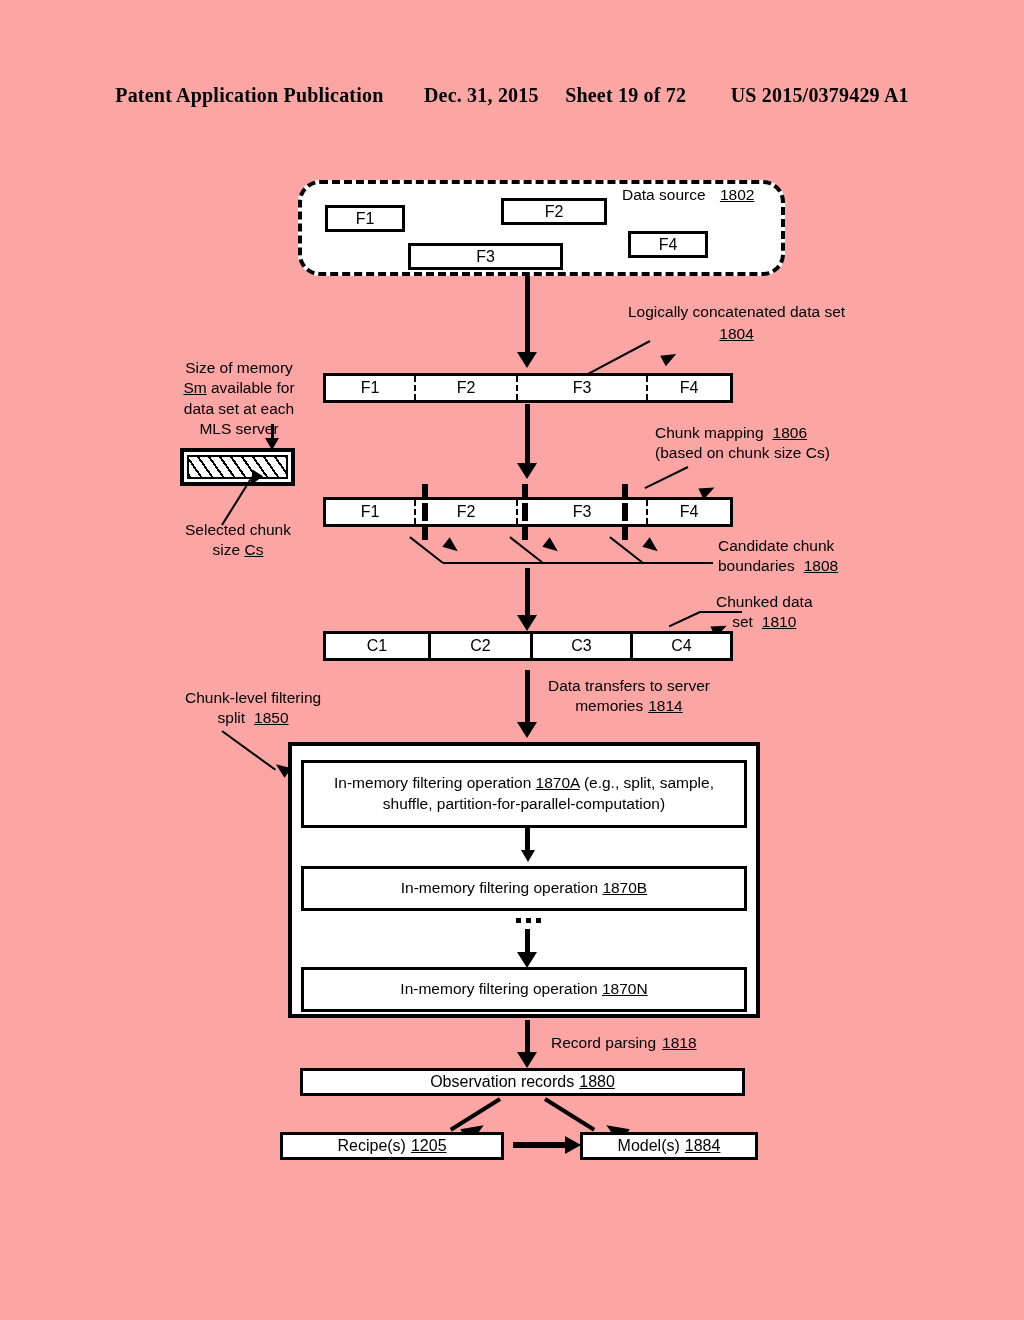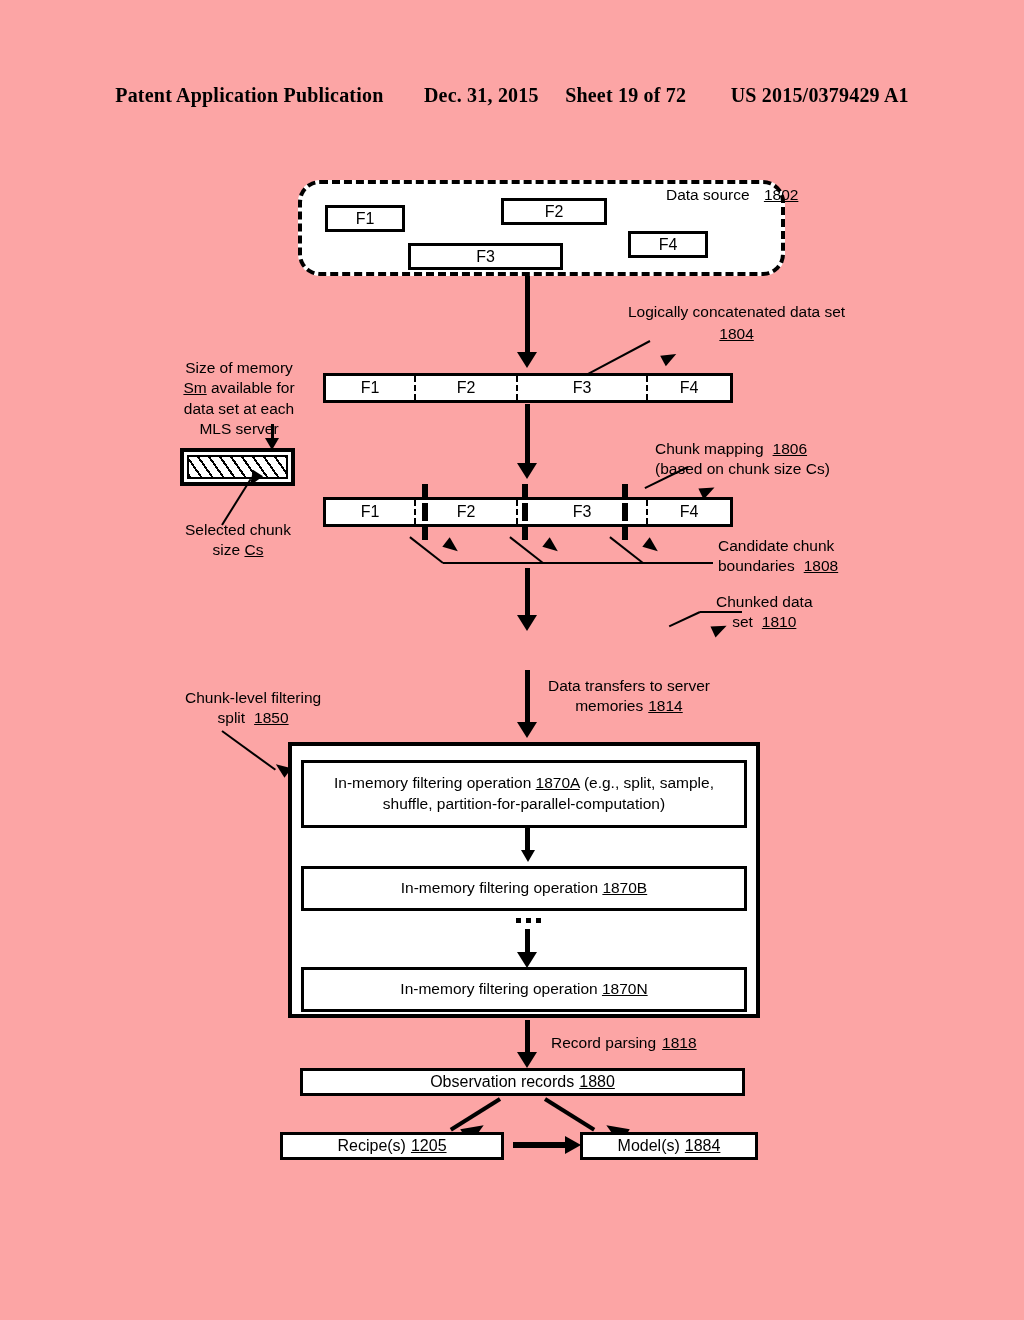--- a/index.html
+++ b/index.html
@@ -216,21 +216,21 @@
     <span class="hdr-gap-a"></span>
     <span>Dec. 31, 2015</span>
     <span class="hdr-gap-b"></span>
     <span>Sheet 19 of 72</span>
     <span class="hdr-gap-c"></span>
     <span>US 2015/0379429 A1</span>
   </div>
 
   <div id="data-source-region"></div>
 
-  <div class="lbl" style="left:666px; top:185px;">
+  <div class="lbl" style="left:622px; top:185px;">
     <span>Data source</span>
     <span style="display:inline-block;width:10px;"></span><span class="u">1802</span>
   </div>
 
   <div class="box" style="left:325px; top:205px; width:80px; height:27px;">
     <span>F1</span>
   </div>
   <div class="box" style="left:501px; top:198px; width:106px; height:27px;">
     <span>F2</span>
   </div>
@@ -284,21 +284,21 @@
   <div class="leader" style="left:222px; top:524px; width:54px; transform: rotate(-58deg);"></div>
   <div class="leader-head" style="left:243px; top:467px; transform: rotate(-58deg);"></div>
   <div class="lbl ctr" style="left:178px; top:520px; width:120px; white-space:normal; line-height:1.32;">
     <span>Selected chunk</span><br>
     <span>size </span><span class="u">Cs</span>
   </div>
 
   <div class="vline" style="left:525px; top:404px; height:62px;"></div>
   <div class="arrowhead" style="left:517px; top:463px;"></div>
 
-  <div class="lbl" style="left:655px; top:423px; line-height:1.32;margin-top:16px;">
+  <div class="lbl" style="left:655px; top:423px; line-height:1.32;">
     <span>Chunk mapping</span><span style="display:inline-block;width:9px;"></span><span class="u">1806</span><br>
     <span>(based on chunk size Cs)</span>
   </div>
   <div class="leader" style="left:688px; top:466px; width:48px; transform: rotate(154deg);"></div>
   <div class="leader-head" style="left:686px; top:488px; transform: rotate(154deg);"></div>
 
   <div class="bar" style="left:323px; top:497px; width:410px; height:30px;">
     <div class="seg" style="width:88px;">
       <span>F1</span>
     </div>
@@ -344,20 +344,34 @@
   <div class="arrowhead" style="left:517px; top:615px;"></div>
 
   <div class="lbl ctr" style="left:716px; top:592px; line-height:1.32;">
     <span>Chunked data</span><br>
     <span>set</span><span style="display:inline-block;width:9px;"></span><span class="u">1810</span>
   </div>
   <div class="hline" style="left:700px; top:611px; width:42px;"></div>
   <div class="leader" style="left:700px; top:611px; width:34px; transform: rotate(155deg);"></div>
   <div class="leader-head" style="left:698px; top:626px; transform: rotate(155deg);"></div>
 
+  <div class="bar" style="left:323px; top:631px; width:410px; height:30px;">
+    <div class="seg" style="width:102px;">
+      <span>C1</span>
+    </div>
+    <div class="seg div-solid" style="width:102px;">
+      <span>C2</span>
+    </div>
+    <div class="seg div-solid" style="width:100px;">
+      <span>C3</span>
+    </div>
+    <div class="seg div-solid" style="flex:1;">
+      <span>C4</span>
+    </div>
+  </div>
 
   <div class="vline" style="left:525px; top:670px; height:56px;"></div>
   <div class="arrowhead" style="left:517px; top:722px;"></div>
   <div class="lbl ctr" style="left:548px; top:676px; line-height:1.32;">
     <span>Data transfers to server</span><br>
     <span>memories</span><span style="display:inline-block;width:5px;"></span><span class="u">1814</span>
   </div>
 
   <div class="lbl ctr" style="left:185px; top:688px; line-height:1.32;">
     <span>Chunk-level filtering</span><br>

